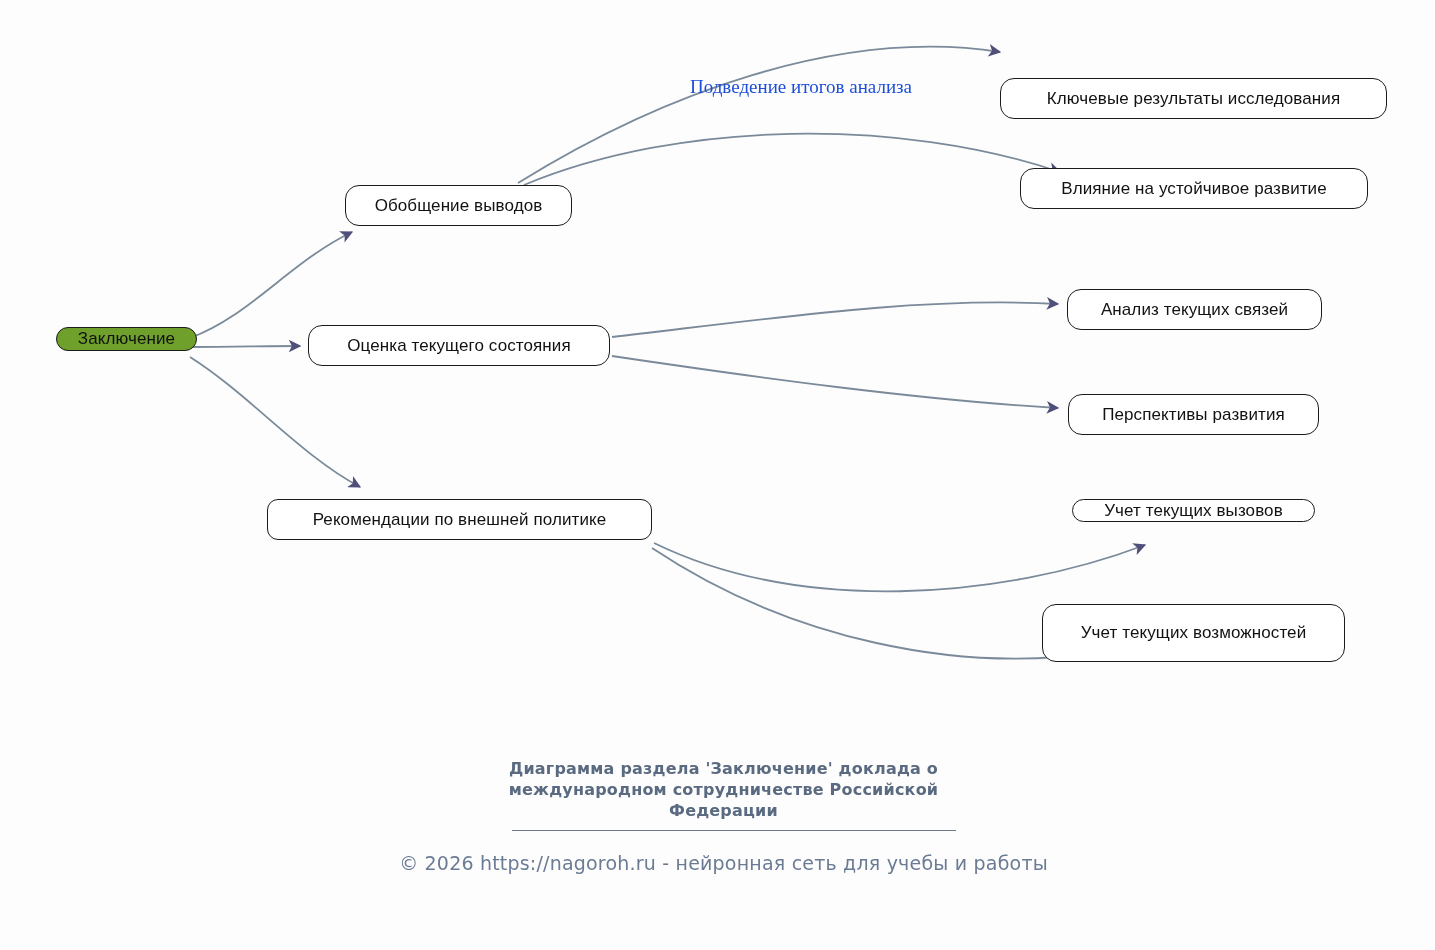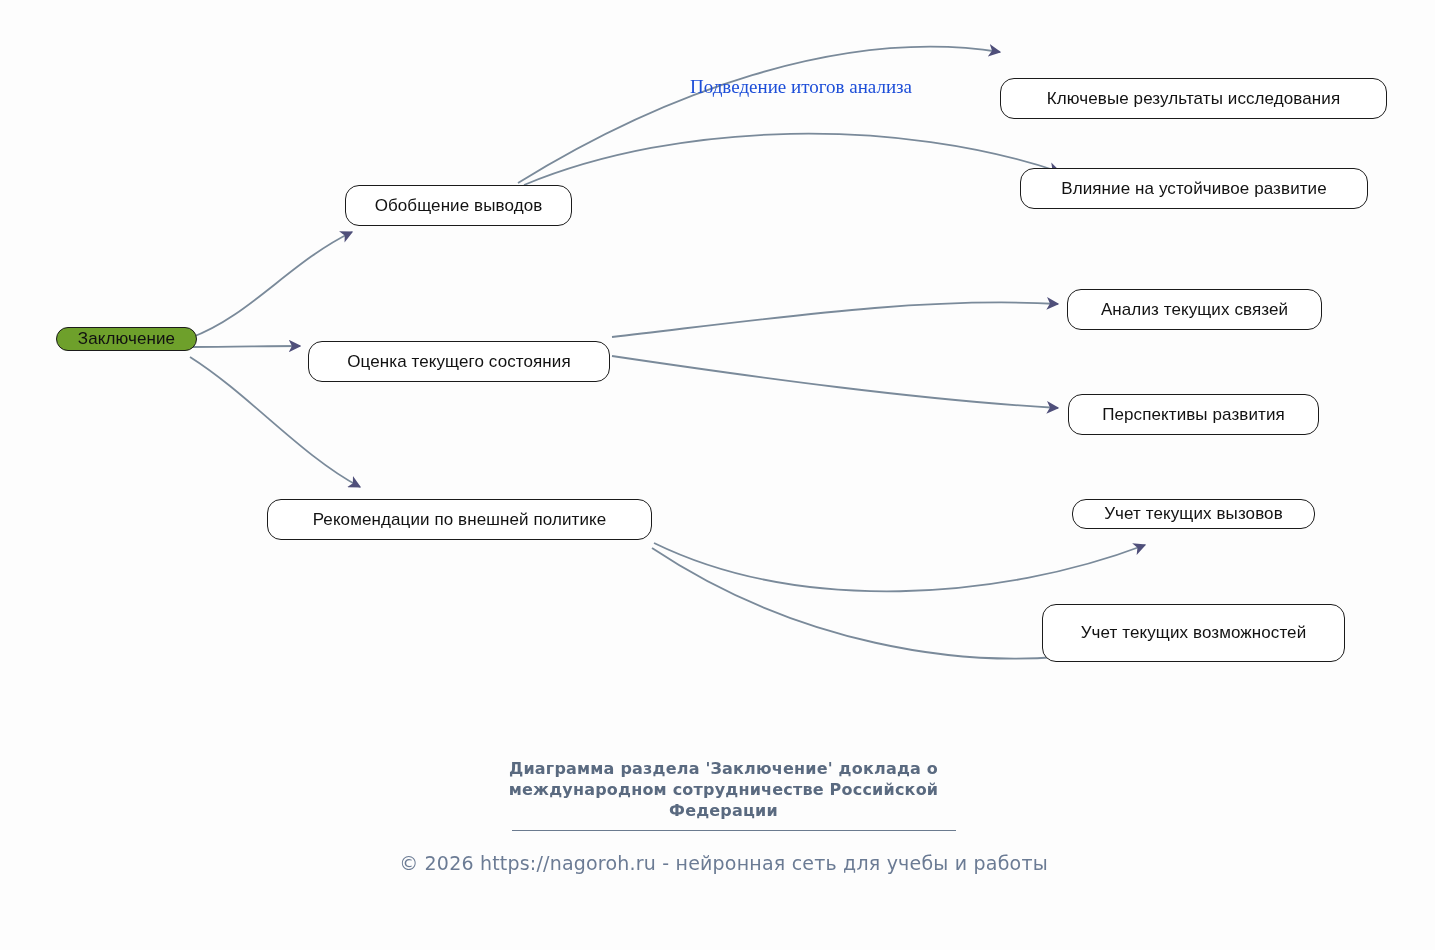--- a/index.html
+++ b/index.html
@@ -127,37 +127,37 @@
   </div>
 
   <div class="node" style="left:1000px; top:78px; width:387px; height:41px;">
     <span>Ключевые результаты исследования</span>
   </div>
 
   <div class="node" style="left:1020px; top:168px; width:348px; height:41px;">
     <span>Влияние на устойчивое развитие</span>
   </div>
 
-  <div class="node" style="left:308px; top:325px; width:302px; height:41px;margin-top:16px;">
+  <div class="node" style="left:308px; top:325px; width:302px; height:41px;">
     <span>Оценка текущего состояния</span>
   </div>
 
   <div class="node" style="left:1067px; top:289px; width:255px; height:41px;">
     <span>Анализ текущих связей</span>
   </div>
 
   <div class="node" style="left:1068px; top:394px; width:251px; height:41px;">
     <span>Перспективы развития</span>
   </div>
 
-  <div class="node" style="left:267px; top:499px; width:385px; height:41px;">
+  <div class="node" style="left:267px; top:499px; width:385px; height:41px;border-radius:11px;">
     <span>Рекомендации по внешней политике</span>
   </div>
 
-  <div class="node" style="left:1072px; top:499px; width:243px; height:30px;">
+  <div class="node" style="left:1072px; top:499px; width:243px; height:23px;">
     <span>Учет текущих вызовов</span>
   </div>
 
   <div class="node" style="left:1042px; top:604px; width:303px; height:58px;">
     <span>Учет текущих возможностей</span>
   </div>
 
   <div class="edge-label" style="left:690px; top:76px;">Подведение итогов анализа</div>
 
   <div class="footer footer-title">

